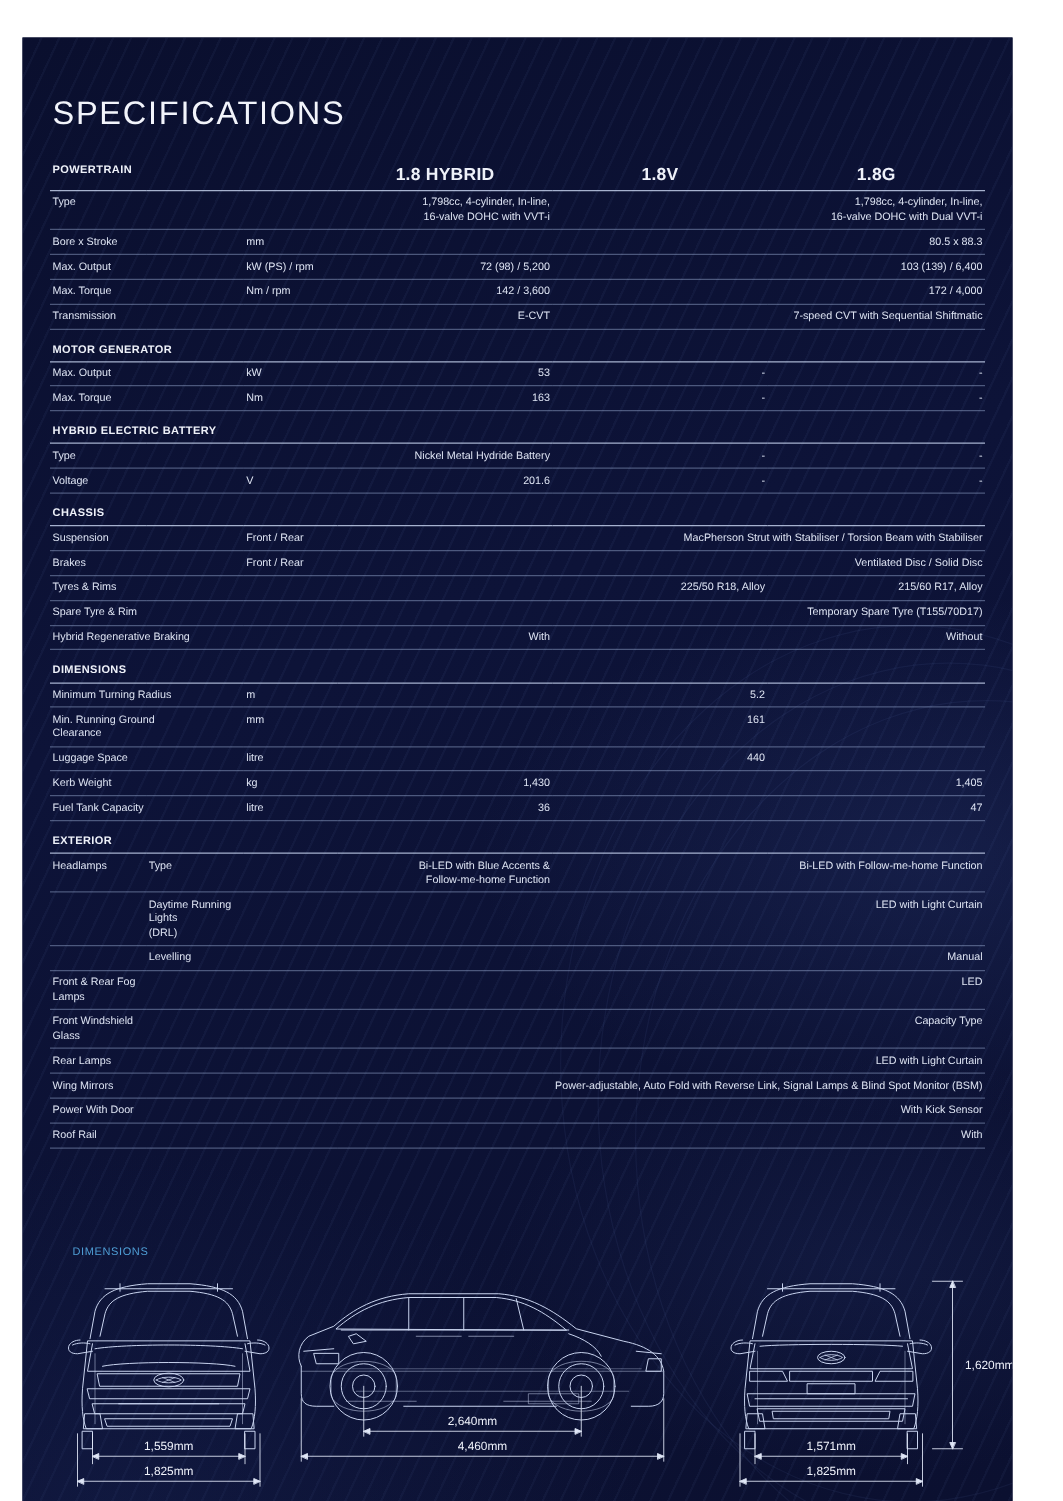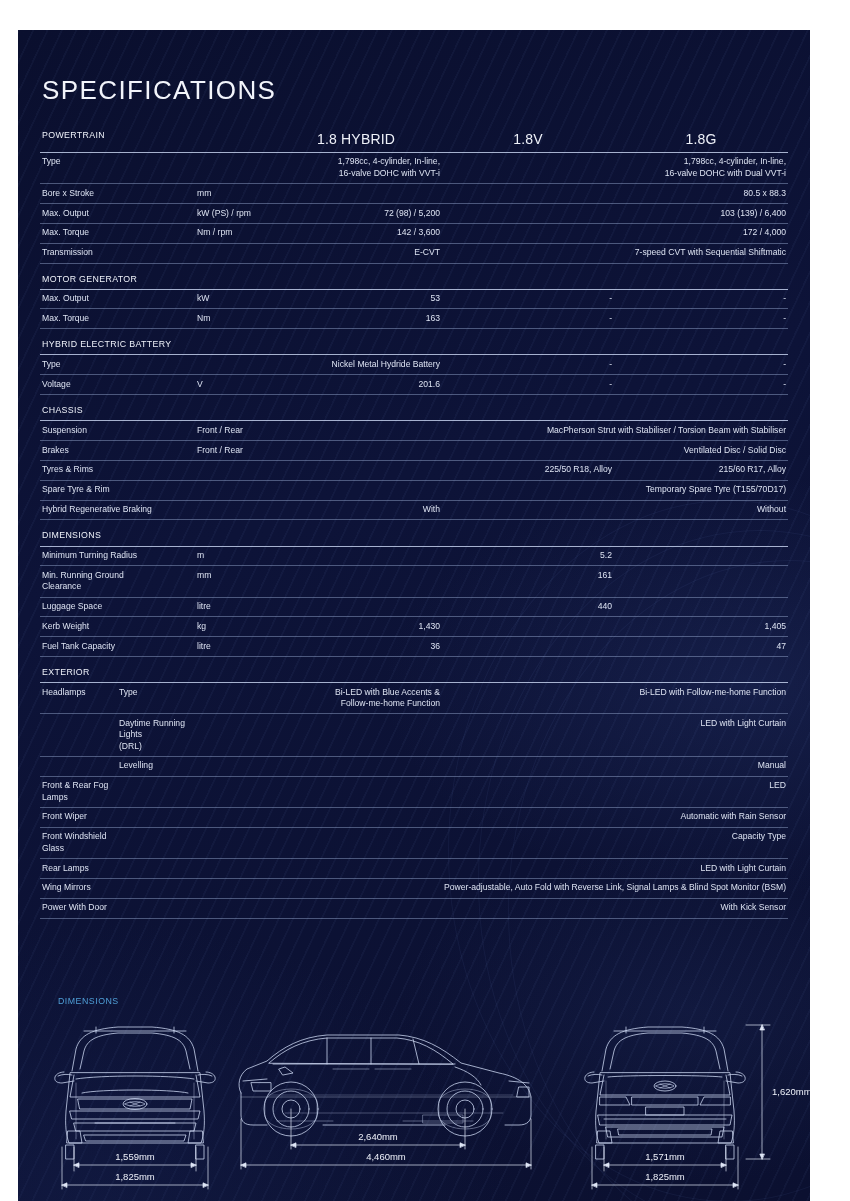--- a/index.html
+++ b/index.html
@@ -54,20 +54,21 @@
   .tbl td.lbl{padding-left:2px;}
   .tbl td.ctr{text-align:right;}
 
   
   tr.sect td{
     font-size:8.8px;
     letter-spacing:0.35px;
     color:#eef1f9;
     padding-top:10px; padding-bottom:3.5px;
     border-bottom:1px solid rgba(205,218,245,0.80);
+    font-weight:bold;
   }
   tr.sect td.hdr{
     text-align:center;
     font-size:14px;
     letter-spacing:0.2px;
     border-bottom:1px solid rgba(205,218,245,0.80);
   }
 
   .dimhead{
     position:absolute; left:40px; top:966px;
@@ -262,26 +263,20 @@
           <td></td>
           <td class="ctr" colspan="3">Manual</td>
         </tr>
         <tr>
           <td class="lbl">Front &amp; Rear Fog Lamps</td>
           <td class="lbl"></td>
           <td></td>
           <td class="ctr" colspan="3">LED</td>
         </tr>
         <tr>
-          <td class="lbl">Front Wiper</td>
-          <td class="lbl"></td>
-          <td></td>
-          <td class="ctr" colspan="3">Automatic with Rain Sensor</td>
-        </tr>
-        <tr>
           <td class="lbl">Front Windshield Glass</td>
           <td class="lbl"></td>
           <td></td>
           <td class="ctr" colspan="3">Capacity Type</td>
         </tr>
         <tr>
           <td class="lbl">Rear Lamps</td>
           <td class="lbl"></td>
           <td></td>
           <td class="ctr" colspan="3">LED with Light Curtain</td>
@@ -290,20 +285,26 @@
           <td class="lbl">Wing Mirrors</td>
           <td class="lbl"></td>
           <td></td>
           <td class="ctr" colspan="3">Power-adjustable, Auto Fold with Reverse Link, Signal Lamps &amp; Blind Spot Monitor (BSM)</td>
         </tr>
         <tr>
           <td class="lbl">Power With Door</td>
           <td class="lbl"></td>
           <td></td>
           <td class="ctr" colspan="3">With Kick Sensor</td>
+        </tr>
+        <tr>
+          <td class="lbl">Roof Rail</td>
+          <td class="lbl"></td>
+          <td></td>
+          <td class="ctr" colspan="3">With</td>
         </tr>
       </tbody>
   </table>
 
   <div class="dimhead">DIMENSIONS</div>
 
   <div class="draw">
     <svg width="792" height="180" viewBox="0 0 792 180" xmlns="http://www.w3.org/2000/svg">
       <g fill="none" stroke="#c9d4ef" stroke-width="0.8" stroke-linejoin="round" stroke-linecap="round">
 

